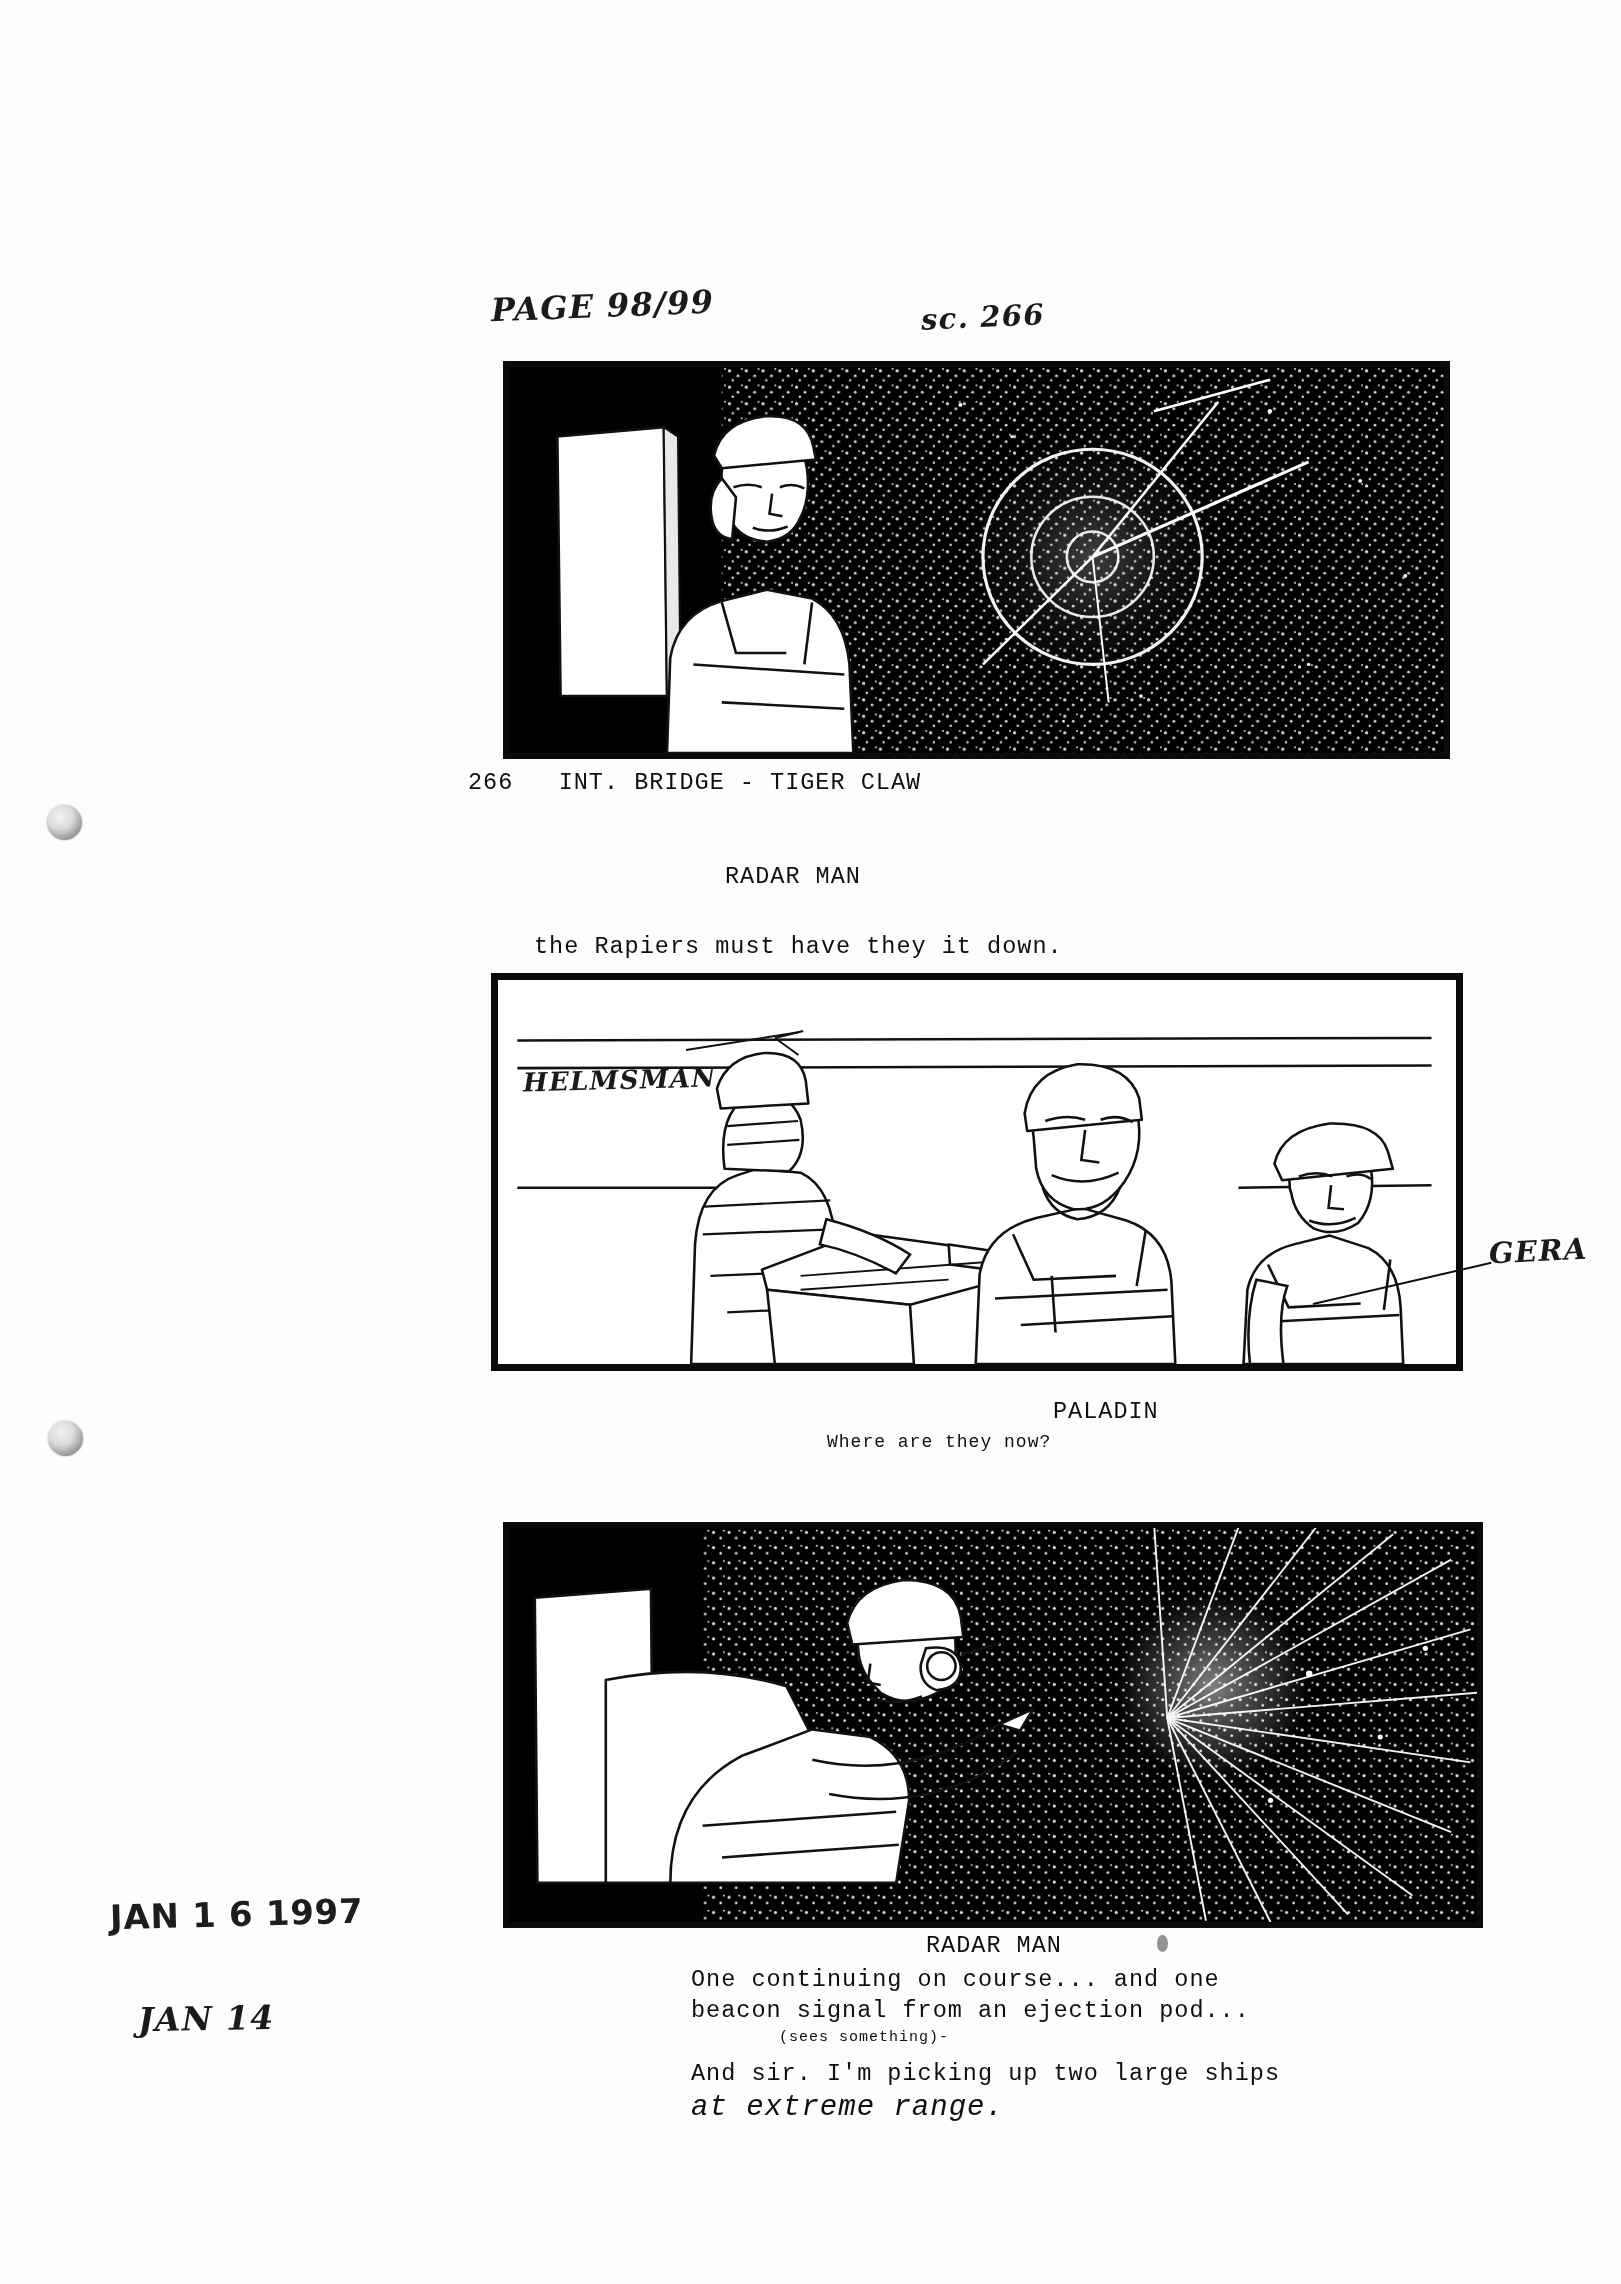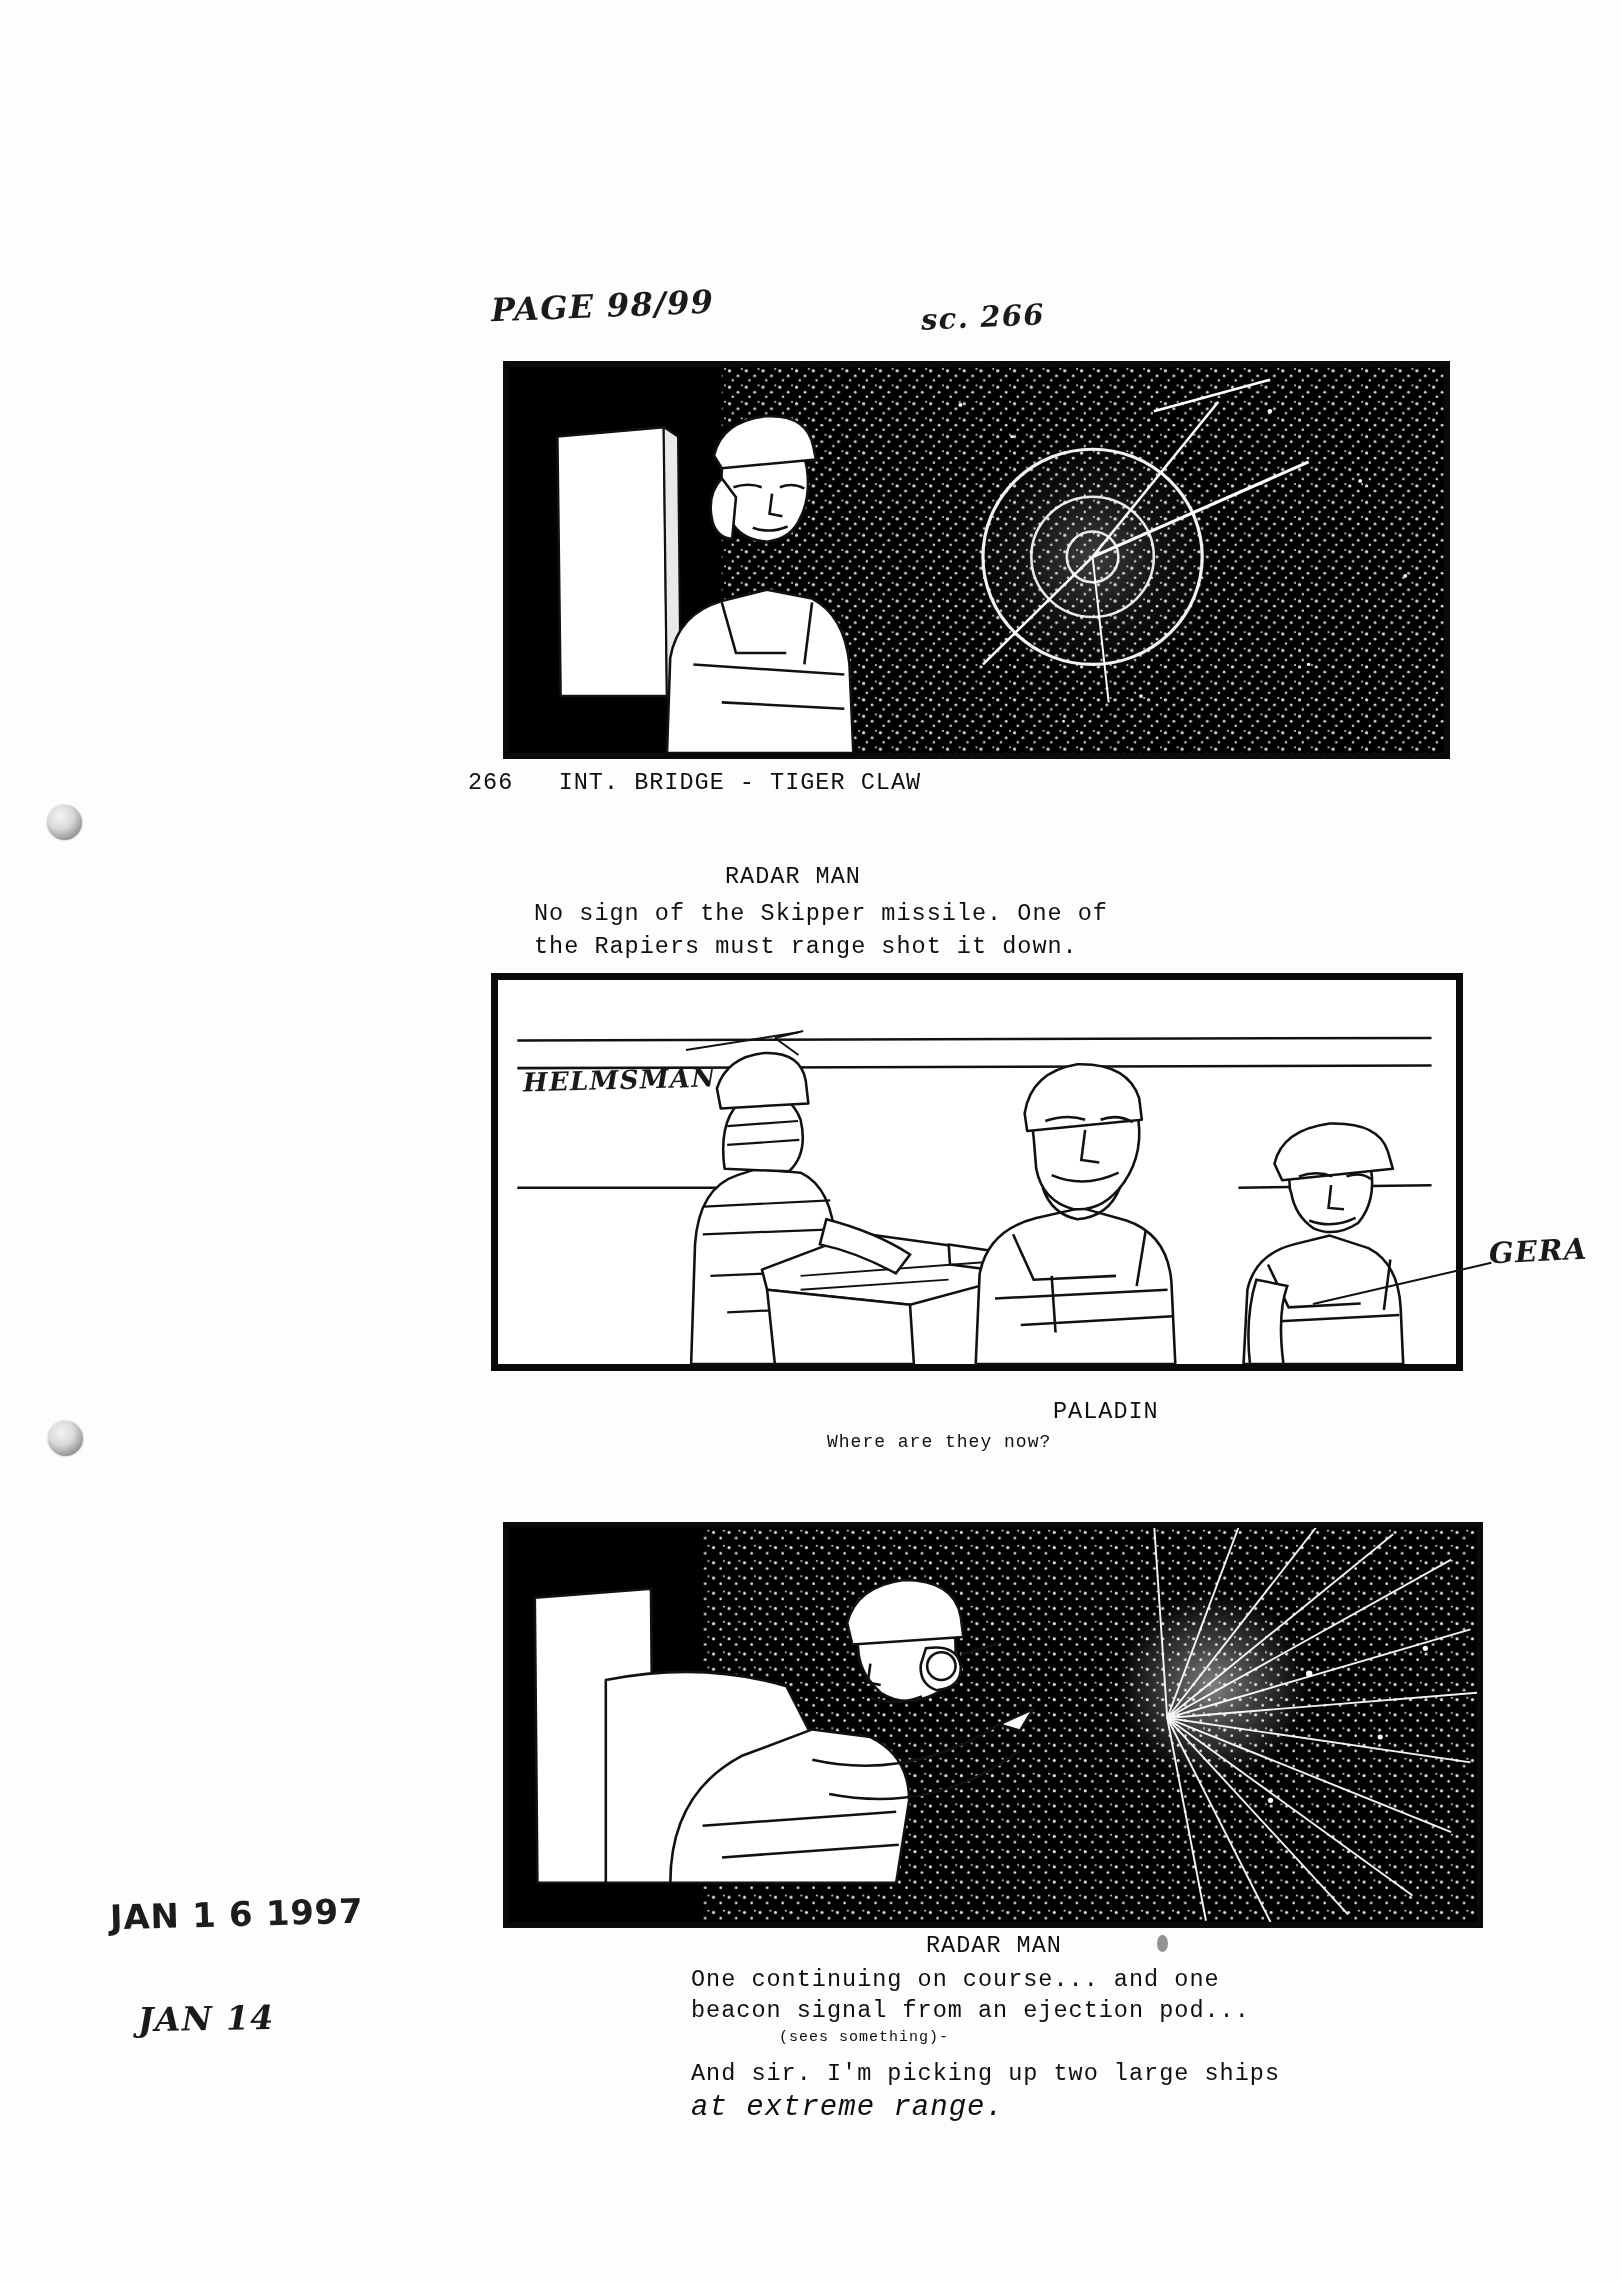--- a/index.html
+++ b/index.html
@@ -179,22 +179,21 @@
         </g>
       </svg>
     </div>
   </div>
 
   <div class="typed caption-block" style="left:468px; top:769px; font-size:23.5px;"><span>266</span>&nbsp;&nbsp;&nbsp;<span>INT. BRIDGE - TIGER CLAW</span></div>
 
 
   <div class="typed caption-block center" style="left:725px; top:863px; font-size:23.5px;">RADAR MAN</div>
 
-  <div class="typed caption-block" style="left:534px; top:900px; font-size:23.5px;">No sign of the Skipper missile. One of</div>
-  <div class="typed caption-block" style="left:534px; top:933px; font-size:23.5px;">the Rapiers must range shot it down.</div>
+  <div class="typed caption-block" style="left:534px; top:933px; font-size:23.5px;">the Rapiers must have they it down.</div>
 
   <div class="panel" style="left:491px; top:973px; width:972px; height:398px; border-width:7.8px; background:#fff;">
     <div class="panel-inner panel-white">
       <svg width="100%" height="100%" viewBox="0 0 1488 610" preserveAspectRatio="none">
         <rect x="0" y="0" width="1488" height="610" fill="#ffffff"></rect>
 
         <g stroke="#111" stroke-width="4" fill="none">
           <line x1="30" y1="96" x2="1450" y2="92"></line>
           <line x1="30" y1="140" x2="1450" y2="136"></line>
           <line x1="30" y1="330" x2="420" y2="330"></line>

